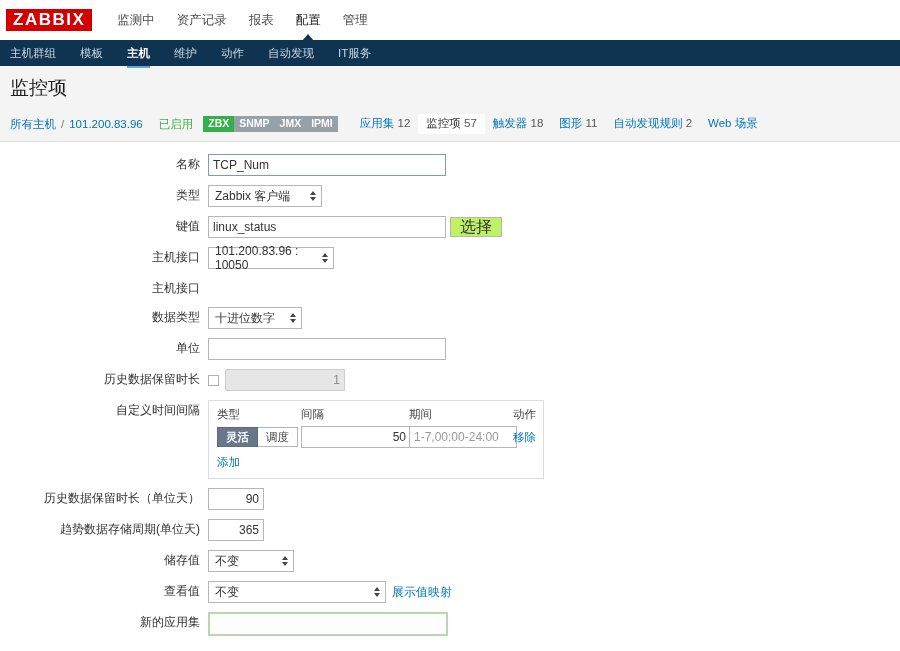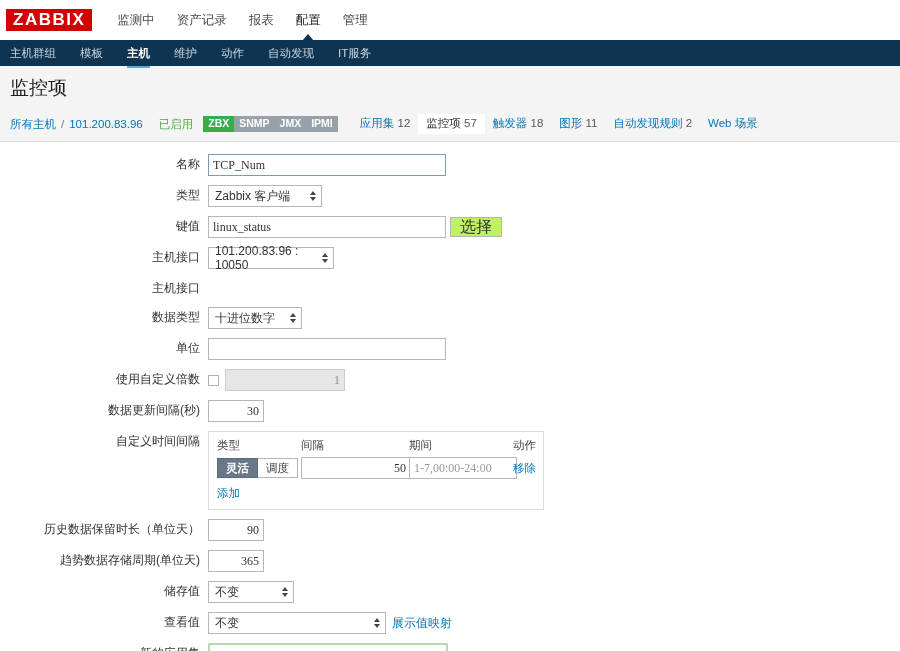--- a/index.html
+++ b/index.html
@@ -67,21 +67,21 @@
   .crumb-tab.current .num{color:#555;}
   
   .formarea{padding:12px 0 0 0;background:#fff;}
   .frow{display:flex;align-items:flex-start;margin-bottom:9px;}
   .flabel{
     width:200px;text-align:right;padding-right:8px;font-size:12px;color:#333;
     line-height:20px;flex:0 0 200px;
   }
   .fctl{flex:1;display:flex;align-items:center;}
   input[type=text]{
-    font-family:Liberation Serif, serif;font-size:12px;color:#333;
+    font-family:Liberation Sans, sans-serif;font-size:12px;color:#333;
     border:1px solid #b6b6b6;background:#fff;height:18px;line-height:18px;
     padding:1px 4px;box-sizing:content-box;outline:none;
   }
   input[type=text].focused{border:1px solid #7a9cb5;}
   input[type=text].greenfocus{border:2px solid #b7d8b0;}
   input[type=text]:disabled{background:#e6e6e6;color:#8a8a8a;border:1px solid #cdcdcd;}
   .sel{
     position:relative;display:inline-flex;align-items:center;
     border:1px solid #b6b6b6;background:#fff;height:18px;
     padding:1px 22px 1px 6px;font-size:12px;color:#333;box-sizing:content-box;cursor:pointer;
@@ -239,33 +239,27 @@
   </div>
 
   <div class="frow">
     <div class="flabel">单位</div>
     <div class="fctl">
       <input type="text" style="width: 228px;" value="">
     </div>
   </div>
 
   <div class="frow">
-    <div class="flabel">使用自定义倍数</div>
+    <div class="flabel">历史数据保留时长</div>
     <div class="fctl">
       <span class="cb"></span>
       <input type="text" disabled="" style="width: 110px; text-align: right;" value="1">
     </div>
   </div>
 
-  <div class="frow">
-    <div class="flabel">数据更新间隔(秒)</div>
-    <div class="fctl">
-      <input type="text" style="width: 46px; text-align: right;" value="30">
-    </div>
-  </div>
 
   <div class="frow">
     <div class="flabel">自定义时间间隔</div>
     <div class="fctl">
       <div class="intervalbox">
         <div class="ivhead">
           <div class="ivc1">类型</div>
           <div class="ivc2">间隔</div>
           <div class="ivc3">期间</div>
           <div class="ivc4">动作</div>

